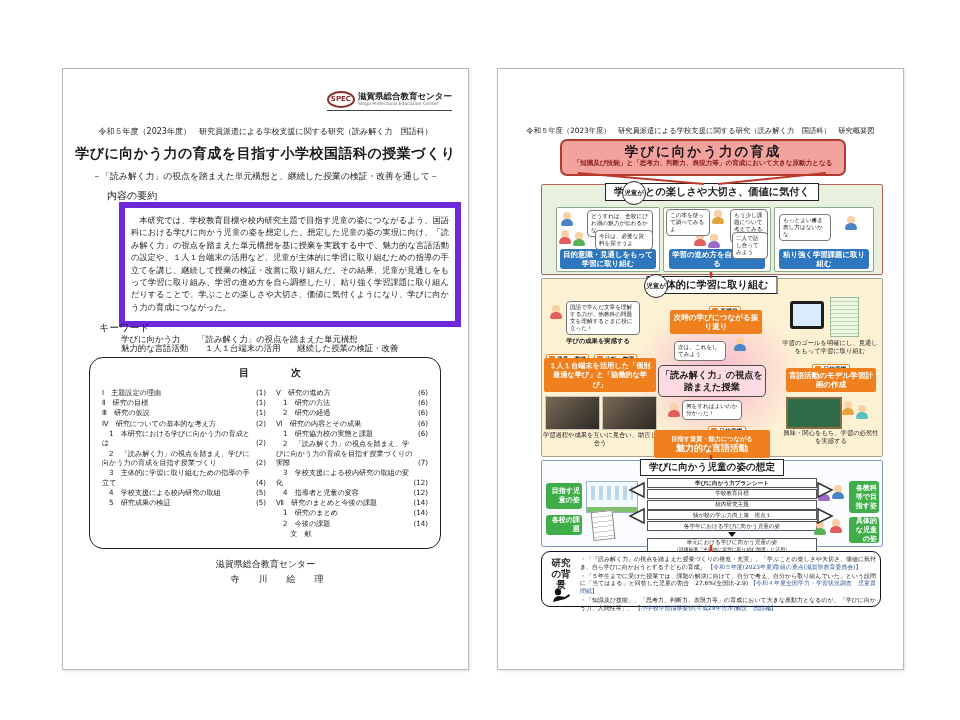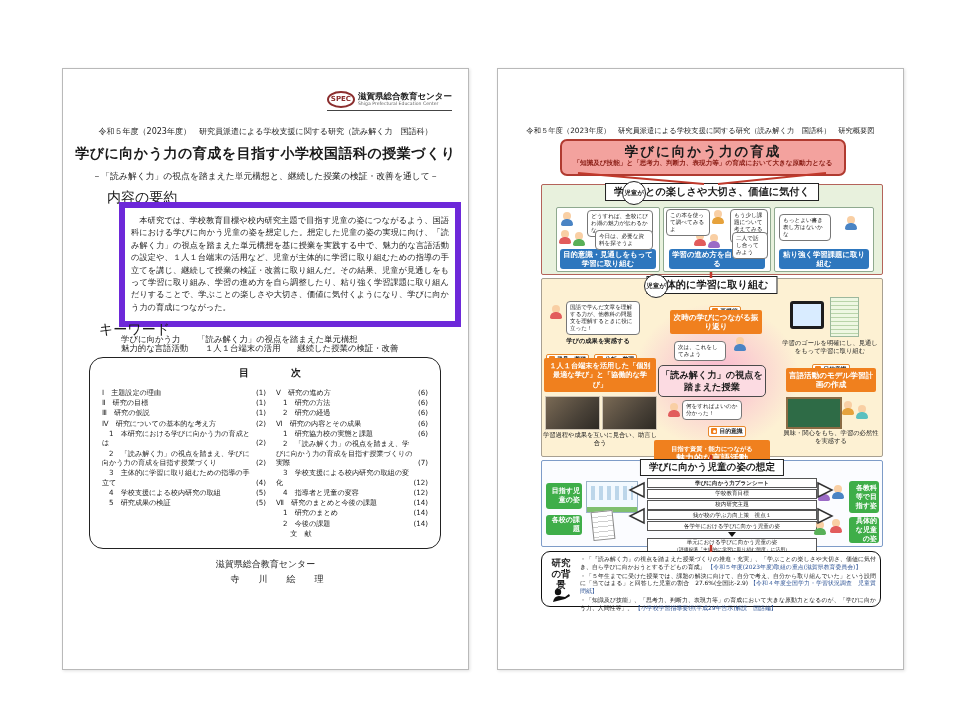--- a/index.html
+++ b/index.html
@@ -11,21 +11,21 @@
   .ctr{text-align:center;}
   
   .logo-wrap{right:16px;top:22px;display:flex;align-items:center;gap:3px;border-bottom:1px solid #444;padding-bottom:2px;}
   .logo-oval{width:24px;height:13px;border:2px solid #8b2e2e;border-radius:50%;color:#8b2e2e;
     font-weight:bold;font-size:7px;line-height:13px;text-align:center;}
   .logo-jp{font-size:8.5px;font-weight:bold;line-height:9px;}
   .logo-en{font-size:4.6px;color:#666;line-height:6px;}
   .hline{left:0;width:405px;font-size:8px;color:#222;}
   .doc-title{left:0;width:405px;font-size:14px;font-weight:bold;letter-spacing:.5px;}
   .doc-sub{left:0;width:405px;font-size:8.8px;}
-  .lbl{font-size:14px;}
+  .lbl{font-size:10px;}
   .abstract{left:56px;top:133px;width:318px;height:101px;border:6px solid #6d28d9;padding:6px 6px;
     font-size:8.2px;line-height:12.4px;text-align:justify;}
   .kw{font-size:8.4px;left:58px;}
   .tocbox{left:26px;top:288px;width:346px;height:178px;border:1.4px solid #222;border-radius:14px;padding:6px 2px;}
   .toc-title{font-size:10px;font-weight:bold;letter-spacing:1.6em;text-align:center;margin:2px 0 6px 2.6em;}
   .toc-col{position:absolute;top:30px;font-size:7.1px;line-height:9.6px;}
   .toc-row{display:flex;justify-content:space-between;align-items:flex-end;margin-bottom:.6px;}
   .toc-row .t{white-space:pre-wrap;}
   .toc-row .p{margin-left:3px;white-space:nowrap;}
   .footer-org{left:0;width:405px;font-size:9px;}
@@ -299,21 +299,21 @@
         <span class="h"></span>
         <span class="b c1"></span>
       </span>
     <div class="bubble" style="left:140px;top:121px;width:60px;z-index:2;">何をすればよいのか分かった！</div>
     <div class="abs ctr" style="left:150px;top:140px;width:70px;z-index:2;">
       <span class="tag">
           <span class="ic"></span>
           <span>目的意識</span>
         </span>
     </div>
-    <div class="orangebox" style="position:absolute;left:112px;top:151px;width:116px;height:24px;z-index:2;padding:14px;margin-top:10px;">
+    <div class="orangebox" style="position:absolute;left:112px;top:151px;width:116px;height:24px;z-index:2;padding:14px;">
       <span style="font-size:6.2px;line-height:7.5px;">目指す資質・能力につながる</span>
       <span style="font-size:9px;line-height:10px;">魅力的な言語活動</span>
     </div>
 
     <div class="abs" style="left:248px;top:22px;width:34px;height:28px;background:#1d1d1d;border-radius:3px;z-index:2;">
       <div style="position:absolute;left:3px;top:3px;right:3px;bottom:3px;background:#d9ecff;"></div>
     </div>
     <div class="abs" style="left:288px;top:18px;width:27px;height:38px;background:#eef7e2;border:1px solid #9cb89c;z-index:2;
       background-image:repeating-linear-gradient(#eef7e2 0 3px,#b9d4a9 3px 4px);"></div>
     <div class="capt" style="left:238px;top:60px;width:100px;font-weight:normal;">学習のゴールを明確にし、見通しをもって学習に取り組む</div>

